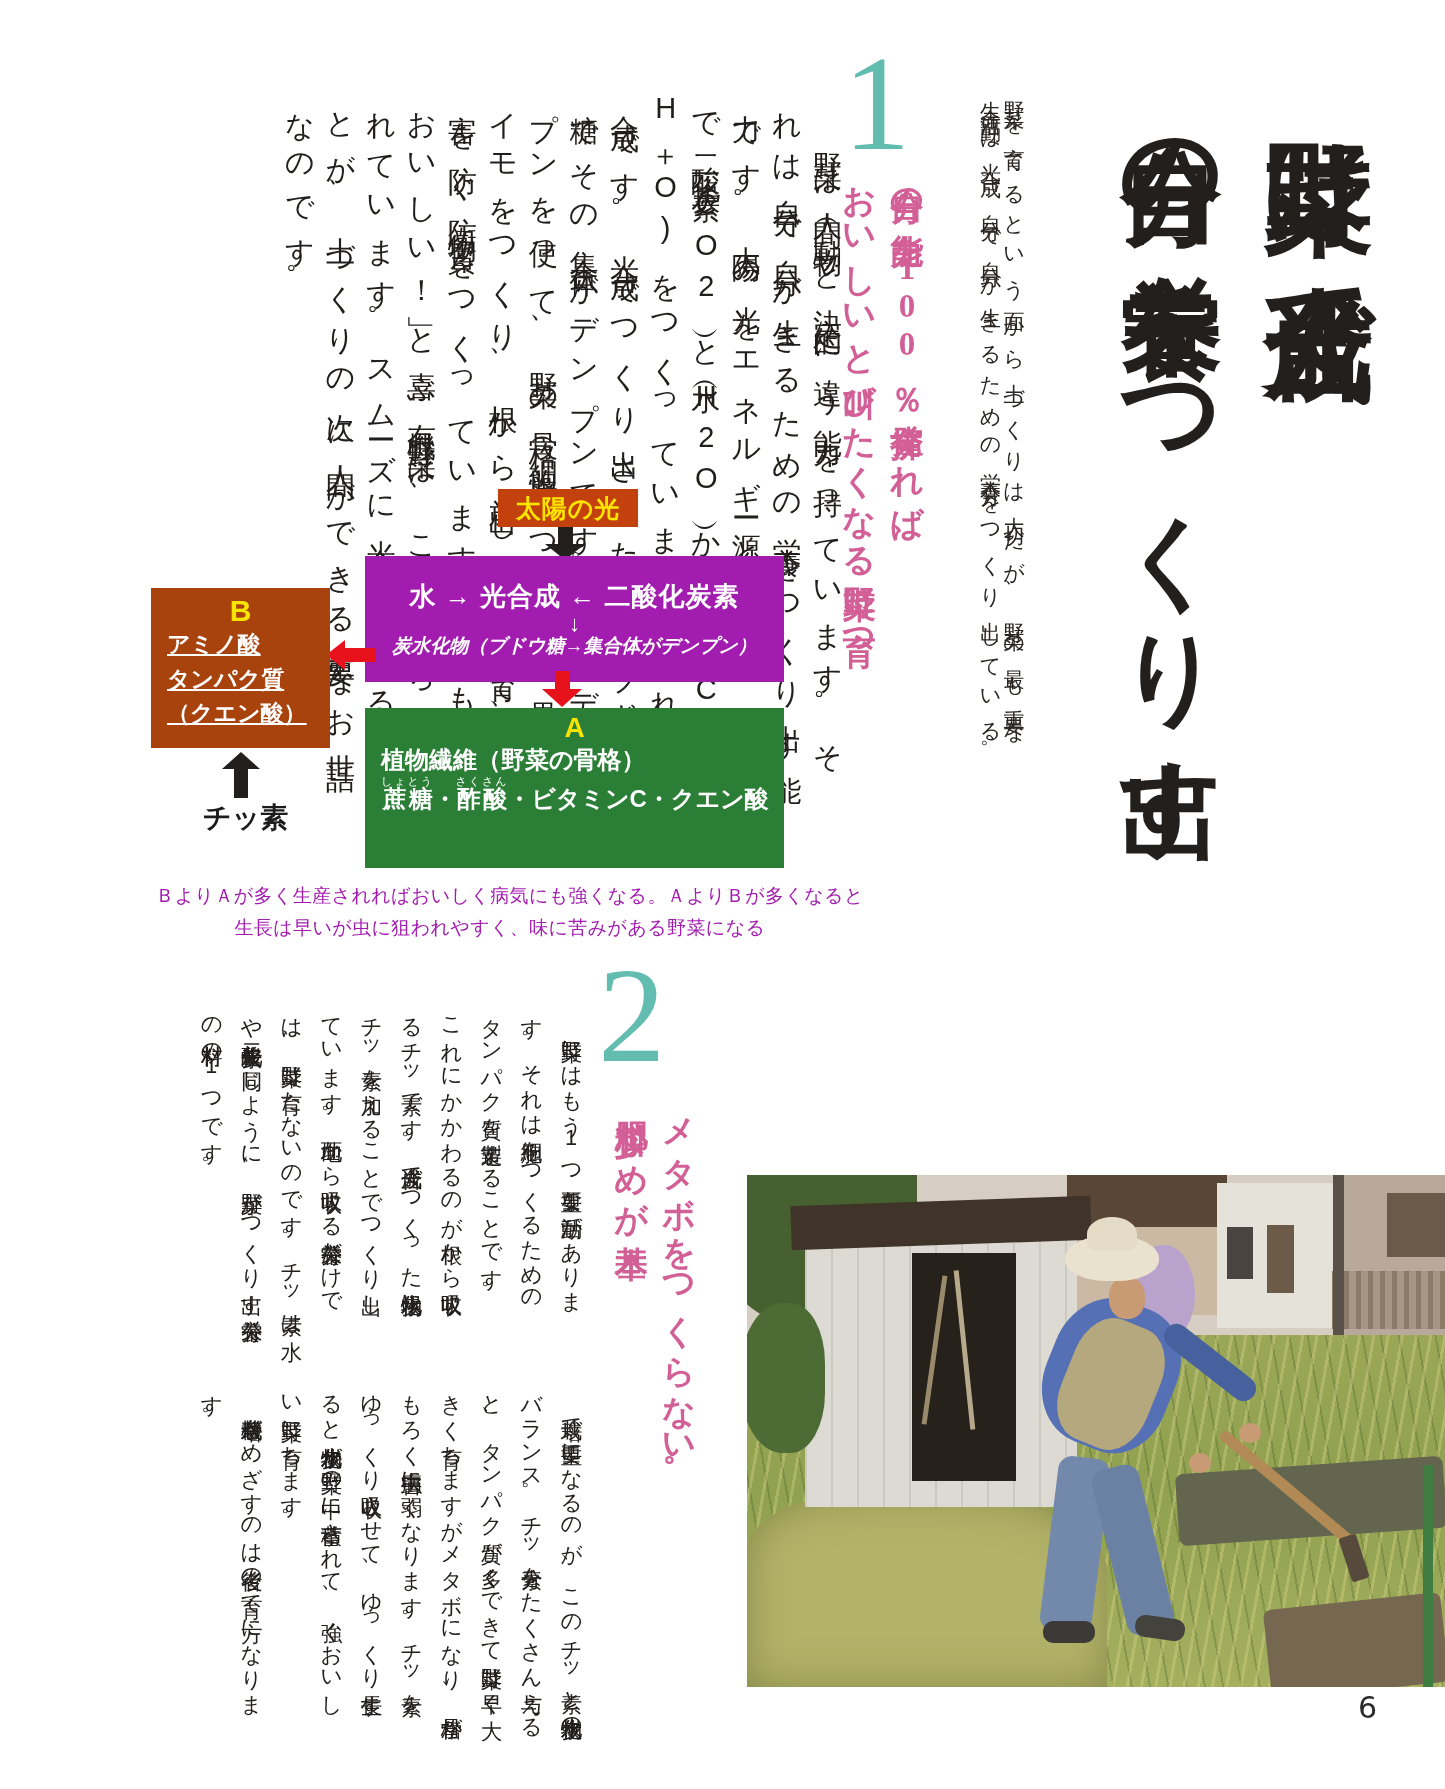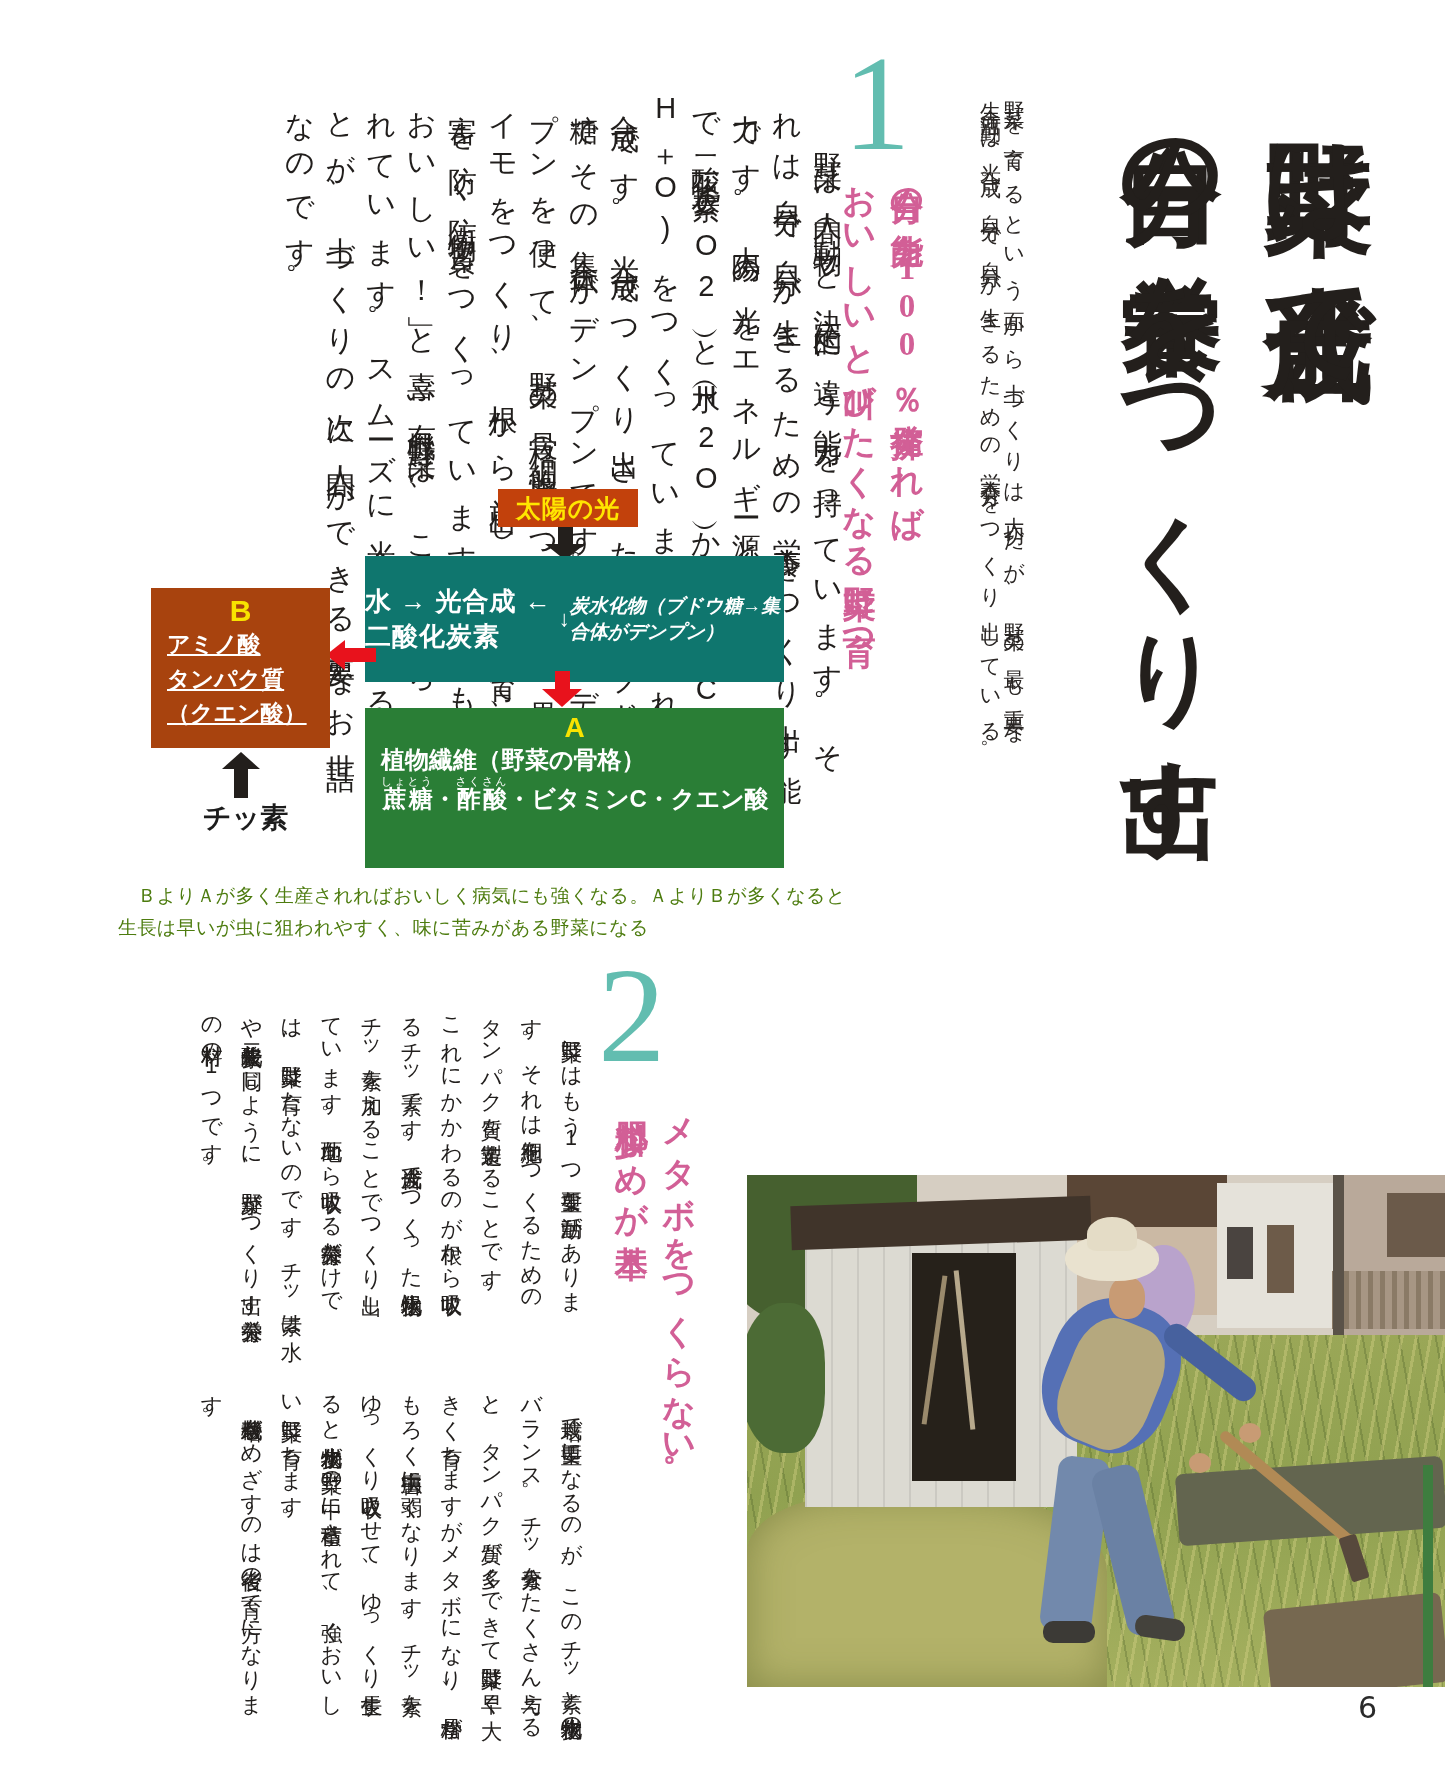--- a/index.html
+++ b/index.html
@@ -35,22 +35,22 @@
   .s1-body{left:118px;top:92px;width:730px;height:676px;font-size:29px;
            letter-spacing:0.31em;line-height:1.40;color:#211e1c;}
   .s2-body{font-size:21.5px;letter-spacing:0.02em;line-height:1.86;color:#211e1c;}
   .s2-body-a{left:112px;top:1003px;width:478px;height:322px;}
   .s2-body-b{left:112px;top:1380px;width:478px;height:348px;}
 
   
   .dg-box{position:absolute;box-sizing:border-box;color:#fff;font-weight:700;}
   .dg-sun{left:498px;top:489px;width:140px;height:38px;background:#c2410c;color:#ffe600;
           font-size:25px;display:flex;align-items:center;justify-content:center;letter-spacing:1px;}
-  .dg-blue{left:365px;top:556px;width:419px;height:126px;background:#0f766e;
-           display:flex;flex-direction:row;justify-content:flex-start;align-items:center;}
+  .dg-blue{left:365px;top:556px;width:419px;height:126px;background:#a21caf;
+           display:flex;flex-direction:column;justify-content:center;align-items:center;}
   .dg-blue .l1{font-size:26px;letter-spacing:1px;}
   .dg-blue .l2{font-size:22px;line-height:0.9;}
   .dg-blue .l3{font-size:19px;font-style:italic;}
   .dg-brown{left:151px;top:588px;width:179px;height:160px;background:#a8430e;padding:6px 0 0 16px;}
   .dg-brown .tag{display:block;text-align:center;color:#f9e300;font-size:30px;line-height:1.1;padding-right:16px;}
   .dg-brown .bl{display:block;font-size:23px;line-height:1.5;text-decoration:underline;}
   .dg-green{left:365px;top:708px;width:419px;height:160px;background:#2a7e36;padding:4px 0 0 16px;}
   .dg-green .tag{display:block;text-align:center;color:#f9e300;font-size:28px;line-height:1.15;padding-right:16px;}
   .dg-green .gl{display:block;font-size:24px;line-height:1.32;}
   .dg-green ruby rt{font-size:11px;font-weight:400;letter-spacing:2px;}
@@ -62,22 +62,22 @@
   .a1-shaft{left:558px;top:527px;width:15px;height:19px;background:#231f1c;}
   .a1-head{left:545px;top:544px;border-left:20px solid transparent;border-right:20px solid transparent;border-top:16px solid #231f1c;}
   .a2-shaft{left:344px;top:648px;width:32px;height:14px;background:#e8121c;}
   .a2-head{left:326px;top:640px;border-top:15px solid transparent;border-bottom:15px solid transparent;border-right:19px solid #e8121c;}
   .a3-shaft{left:555px;top:671px;width:15px;height:21px;background:#e8121c;}
   .a3-head{left:542px;top:689px;border-left:20px solid transparent;border-right:20px solid transparent;border-top:18px solid #e8121c;}
   .a4-head{left:222px;top:752px;border-left:19px solid transparent;border-right:19px solid transparent;border-bottom:17px solid #231f1c;}
   .a4-shaft{left:234px;top:767px;width:14px;height:31px;background:#231f1c;}
 
   
-  .dg-caption{position:absolute;left:118px;top:880px;font-size:19px;line-height:1.7;
-              color:#4d7c0f;letter-spacing:0.02em;}
+  .dg-caption{position:absolute;left:136px;top:880px;font-size:19px;line-height:1.7;
+              color:#a21caf;letter-spacing:0.02em;text-align:center;}
   .dg-caption span{display:block;}
 
   
   .photo{position:absolute;left:747px;top:1175px;width:698px;height:512px;overflow:hidden;background:#d6cec2;}
   .ph{position:absolute;}
   .ph-foliage{left:-20px;top:-10px;width:190px;height:160px;background:#46602f;border-radius:0 0 60% 40%;}
   .ph-house-c{left:320px;top:0;width:160px;height:140px;background:#cbb9a4;}
   .ph-deck{left:320px;top:0;width:160px;height:52px;background:#5a4636;}
   .ph-wisteria{left:390px;top:70px;width:58px;height:95px;background:#b9a3cc;border-radius:45% 55% 50% 50%;}
   .ph-house-w{left:470px;top:8px;width:118px;height:145px;background:#e5e2da;}

